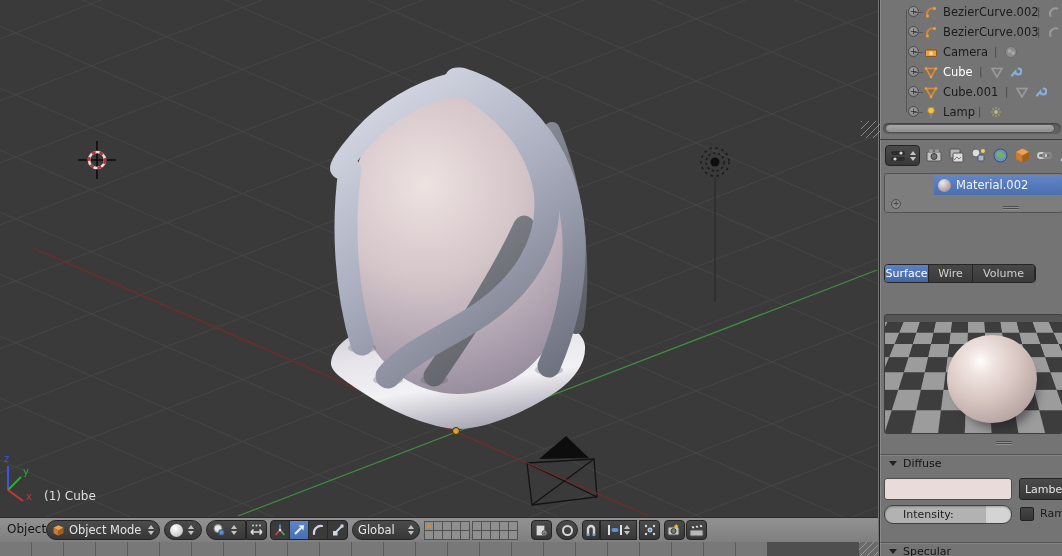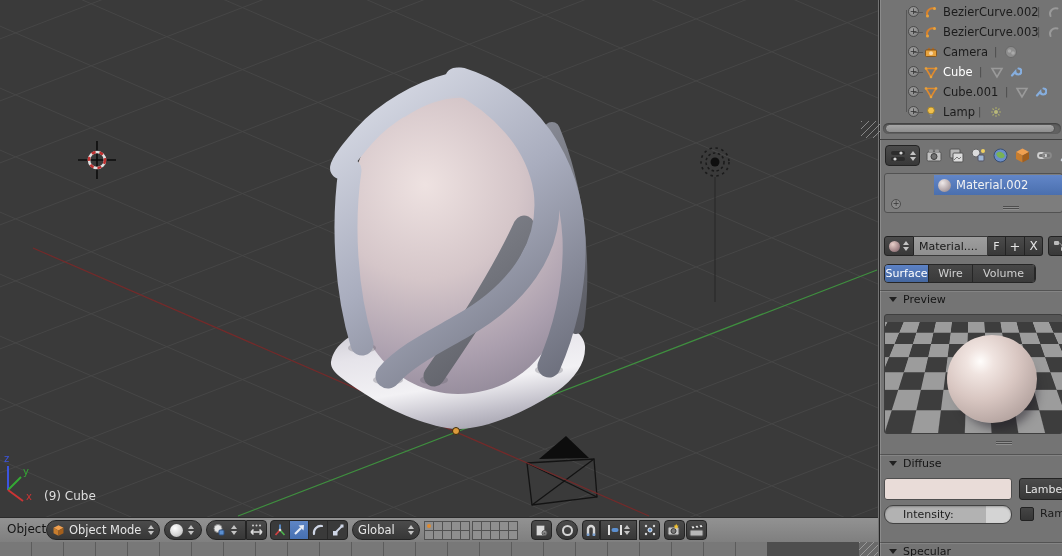--- a/index.html
+++ b/index.html
@@ -262,21 +262,21 @@
 
       <g stroke-width="2" font-size="10" font-family="DejaVu Sans, sans-serif">
         <line x1="8" y1="490" x2="8" y2="466" stroke="#3c55e0"></line>
         <line x1="8" y1="490" x2="21" y2="477" stroke="#34a834"></line>
         <line x1="8" y1="490" x2="23" y2="501" stroke="#cc3434"></line>
         <text x="4" y="462" fill="#3c55e0" stroke="none">z</text>
         <text x="23" y="475" fill="#34a834" stroke="none">y</text>
         <text x="26" y="500" fill="#cc3434" stroke="none">x</text>
       </g>
     </svg>
-    <div class="vp-status">(9) Cube</div>
+    <div class="vp-status">(1) Cube</div>
   </div>
 
   <div class="outliner">
     <div class="ol-tree-v"></div>
 
     <div class="ol-row" style="top:2px">
       <i class="expander"></i>
         <i class="connector"></i>
       <svg class="ol-icon" viewBox="0 0 14 14">
           <path d="M3.5,11 C1.5,6 6,2.5 10.5,3.5" stroke="#d9822b" stroke-width="2" fill="none" stroke-linecap="round"></path>
@@ -429,51 +429,27 @@
 
     <div class="slot-list">
       <div class="slot-row">
         <i class="mat-sphere"></i>
         <span>Material.002</span>
       </div>
       <i class="slot-plus"></i>
       <i class="drag-handle" style="left:118px;top:31px"></i>
     </div>
 
-    <div class="db-row">
-      <div class="dark-btn db-browse">
-        <i class="mat-sphere" style="width:11px;height:11px;border-radius:50%;background:radial-gradient(circle at 35% 30%,#e8cfc9,#a5888a 60%,#6e5a60)"></i>
-        <span class="updown">
-            <i class="up"></i>
-            <i class="dn"></i>
-          </span>
-      </div>
-      <div class="db-name">Material....</div>
-      <div class="dark-btn db-f">F</div>
-      <div class="dark-btn db-plus">+</div>
-      <div class="dark-btn db-x">X</div>
-      <div class="dark-btn db-node">
-        <svg width="14" height="12" viewBox="0 0 14 12">
-            <rect x="1" y="1" width="5" height="4" rx="1" fill="#bbb"></rect>
-            <rect x="8" y="7" width="5" height="4" rx="1" fill="#bbb"></rect>
-            <path d="M6,3 C9,3 9,9 12,9" stroke="#999" fill="none"></path>
-          </svg>
-      </div>
-    </div>
 
     <div class="type-tabs">
       <div class="ttab active">Surface</div>
       <div class="ttab">Wire</div>
       <div class="ttab" style="width:62px">Volume</div>
     </div>
 
-    <div class="panel-header" style="top:150px">
-      <i class="tri"></i>
-      <span class="ph-label">Preview</span>
-    </div>
     <div class="preview-box">
       <div class="checker"></div>
       <div class="prev-sphere"></div>
     </div>
     <i class="drag-handle" style="left:116px;top:300px;position:absolute"></i>
 
     <div class="panel-header" style="top:314px">
       <i class="tri"></i>
       <span class="ph-label">Diffuse</span>
     </div>

